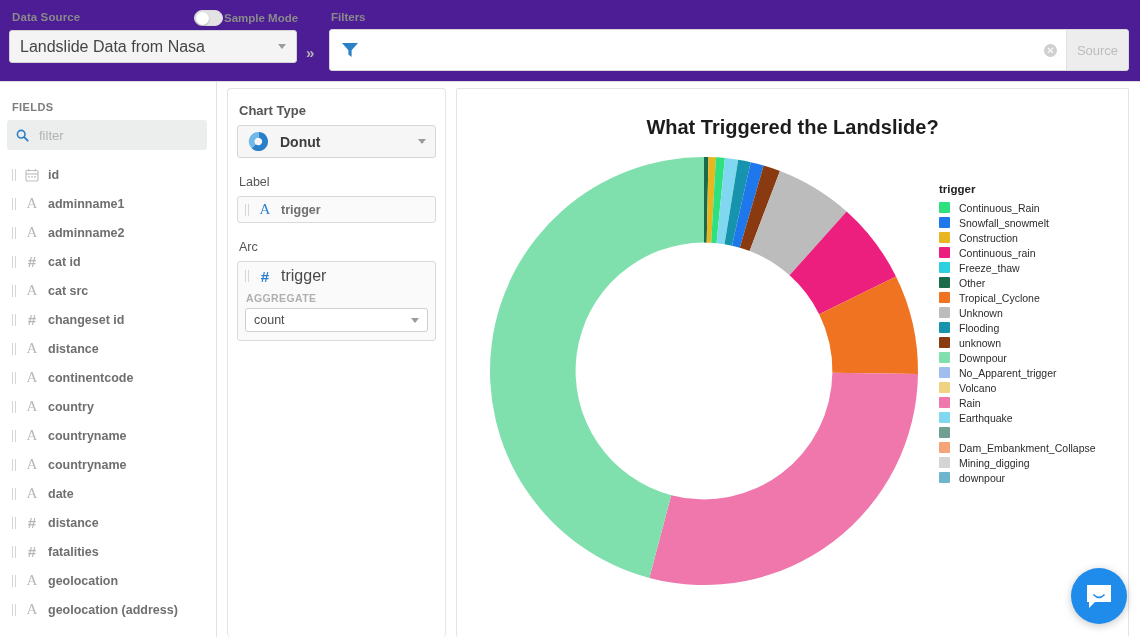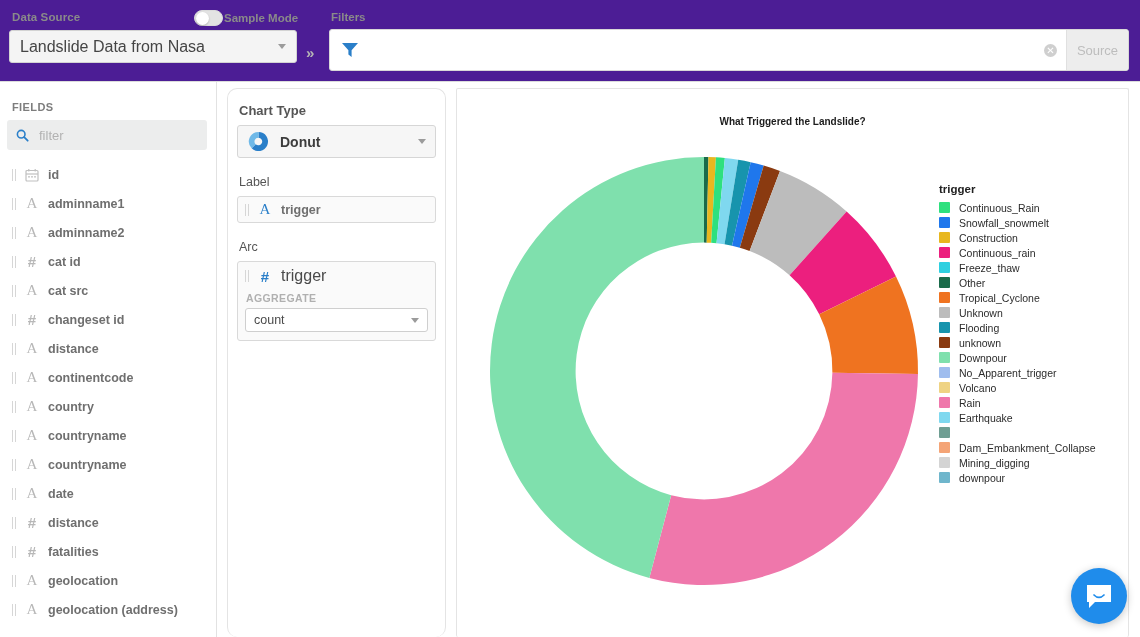--- a/index.html
+++ b/index.html
@@ -106,21 +106,21 @@
   }
   .ficon { width:16px; flex:none; text-align:center; margin-right:8px; }
   .ficon.str { font-family:"Liberation Serif", serif; font-size:15px; color:#b8b8b8; }
   .ficon.num { font-size:15px; color:#b8b8b8; font-weight:bold; }
   .ficon.cal svg { display:block; margin:0 auto; }
   .fname { font-size:12.5px; color:#6f6f6f; font-weight:bold;text-align:center; }
 
   
   .cfg-panel {
     position:absolute; left:227px; top:88px; width:219px; height:549px;
-    background:#fff; border:1px solid #e4e4e4; border-bottom:none; border-radius:10px;
+    background:#fff; border:1px solid #e4e4e4; border-bottom:none; border-radius:4px;
   }
   .cfg-h {
     font-size:13px; color:#555; font-weight:bold; margin:14px 0 7px 11px;
   }
   .cfg-h.sub { font-size:12.5px; font-weight:normal; color:#555; margin-top:17px; }
   .ct-select {
     margin:0 9px; height:33px; background:#f6f6f6; border:1px solid #d6d6d6;
     border-radius:3px; display:flex; align-items:center; padding:0 9px; cursor:pointer;
   }
   .donut-ico { width:23px; height:23px; flex:none; }
@@ -144,21 +144,21 @@
   }
   .agg-select .val { flex:1; font-size:12.5px; color:#4a4a4a; }
 
   
   .chart-area {
     position:absolute; left:456px; top:88px; width:673px; height:549px;
     background:#fff; border:1px solid #e4e4e4; border-bottom:none; border-radius:2px;
   }
   .chart-title {
     position:absolute; top:27px; left:0; width:100%; text-align:center;
-    font-size:10px; font-weight:bold; color:#1c1c1c;
+    font-size:20px; font-weight:bold; color:#1c1c1c;
   }
   .donut-svg { position:absolute; left:32px; top:67px; }
   .legend { position:absolute; left:482px; top:94px; width:180px; }
   .legend-title { font-size:11.5px; font-weight:bold; color:#222; margin-bottom:5px; }
   .legend-item { display:flex; align-items:center; height:15px; cursor:pointer; }
   .swatch { width:11px; height:11px; flex:none; border-radius:1px; }
   .legend-label { margin-left:9px; font-size:10.5px; color:#2b2b2b; white-space:nowrap; }
 
   
   .chat-btn {

